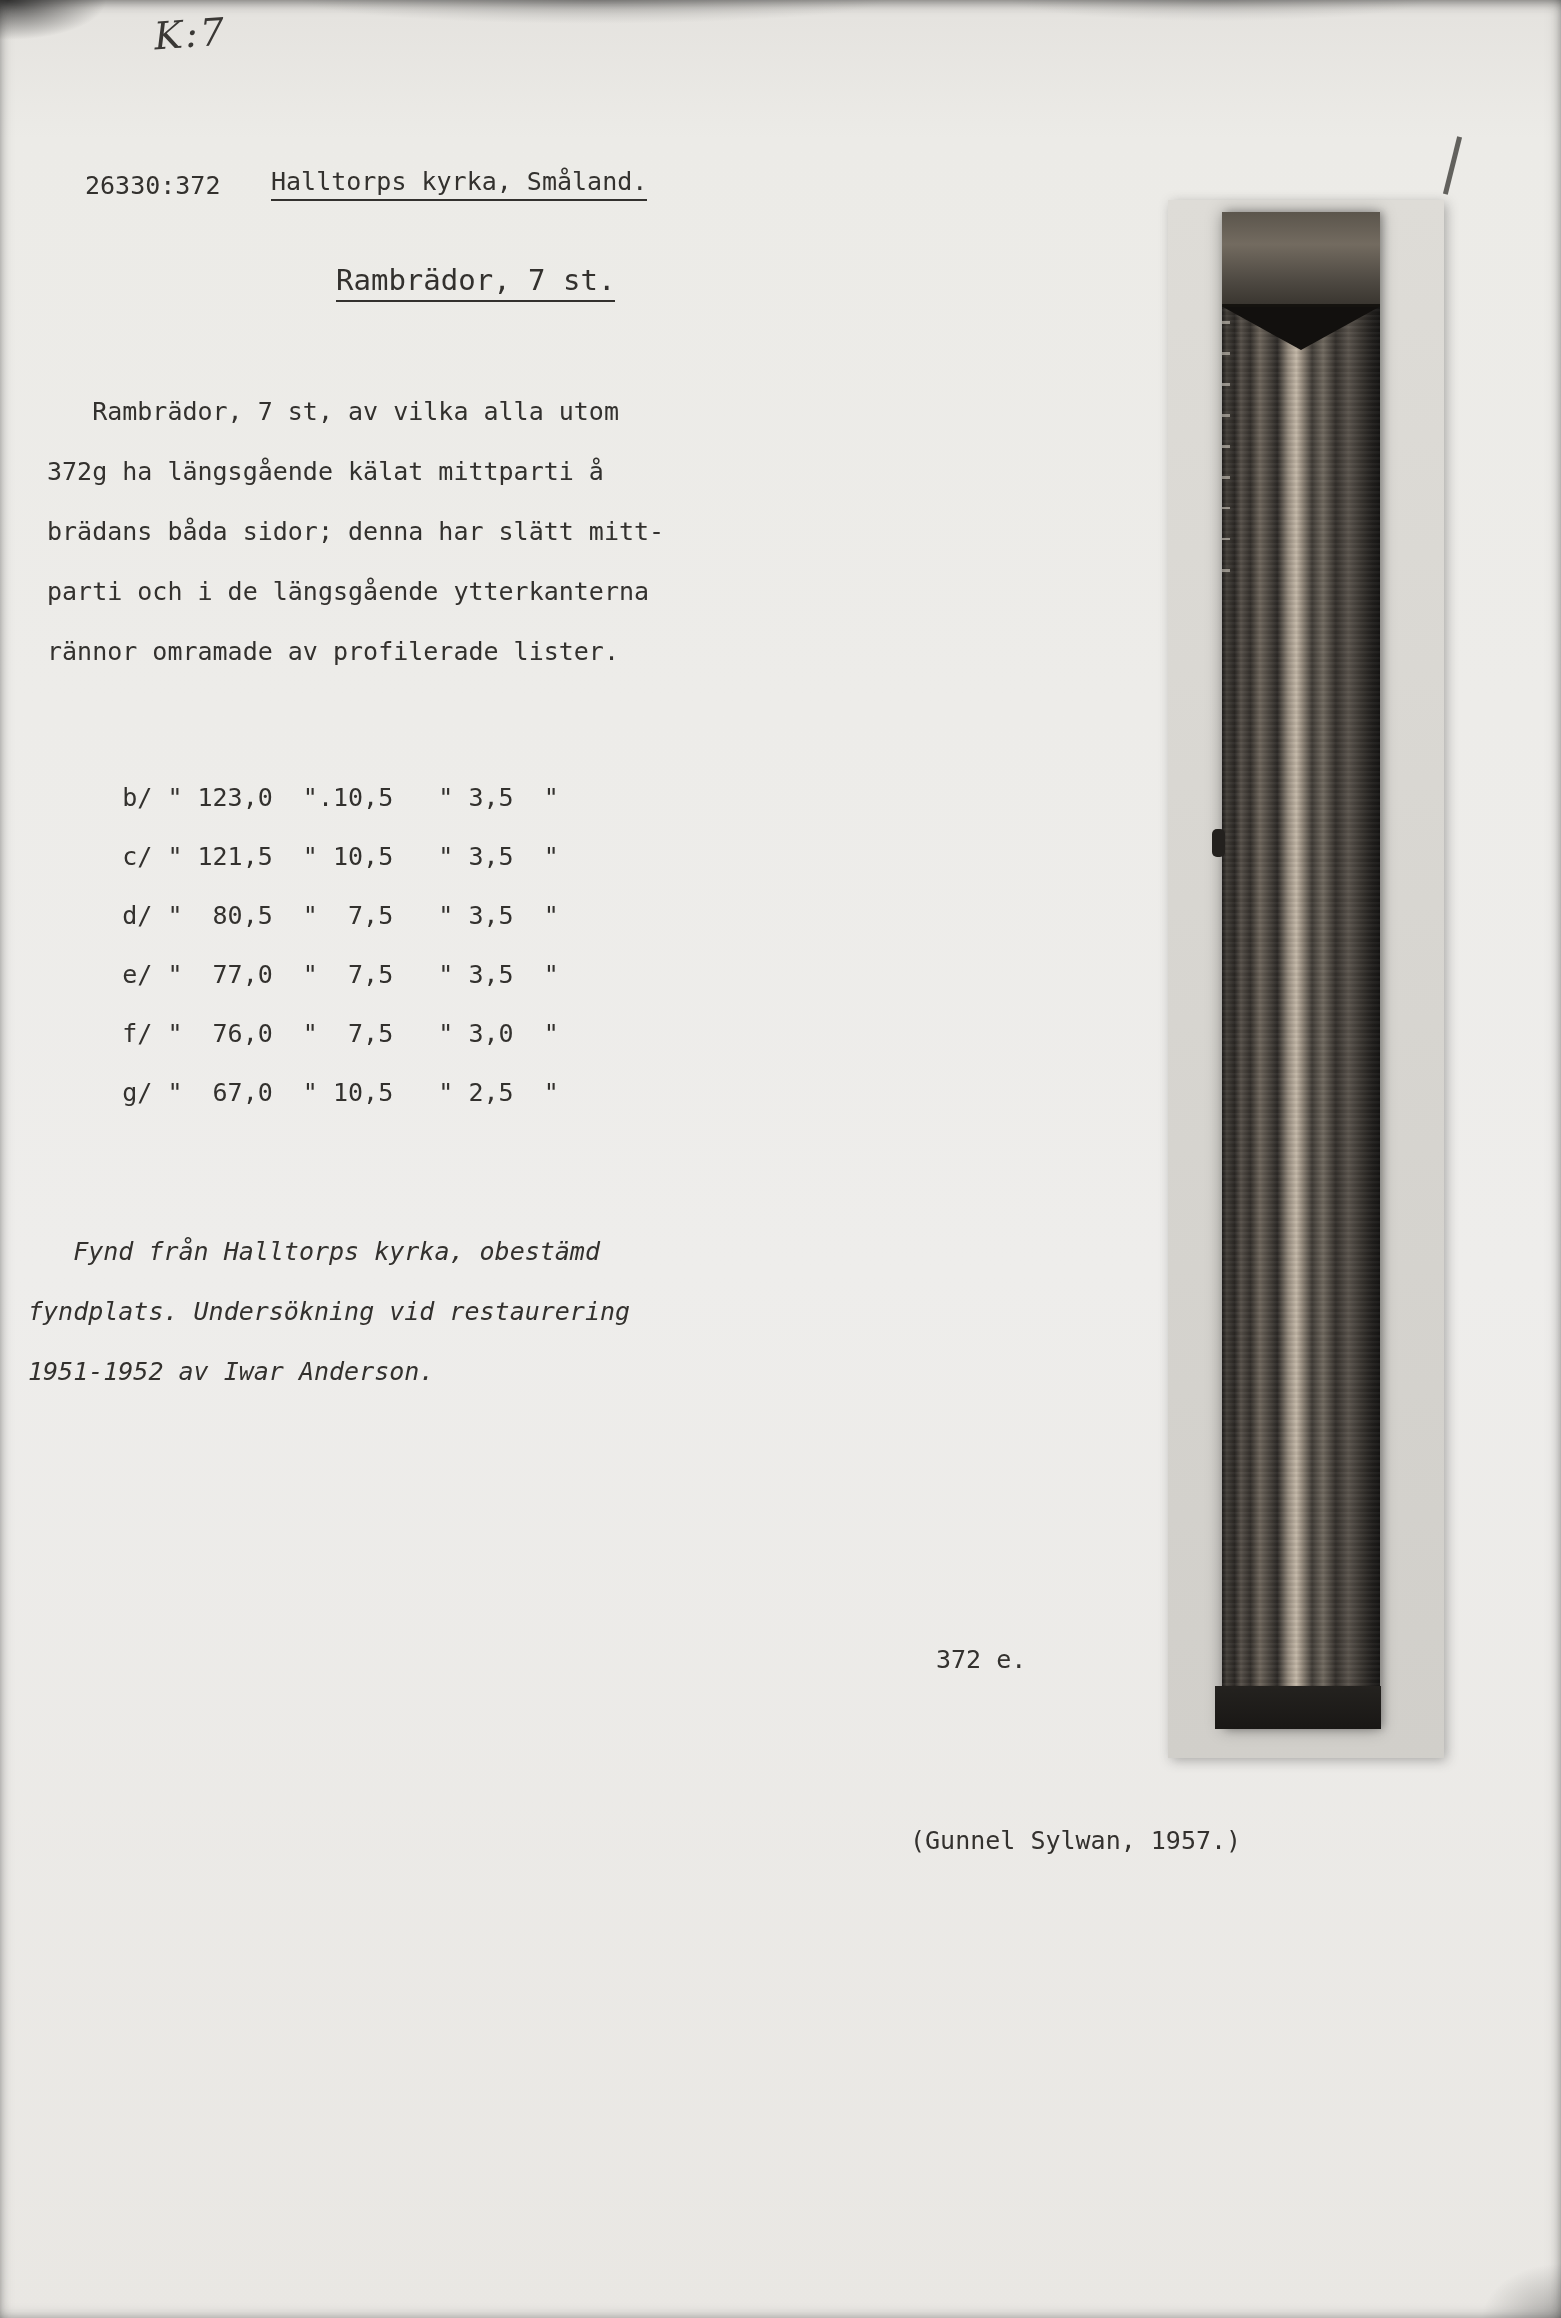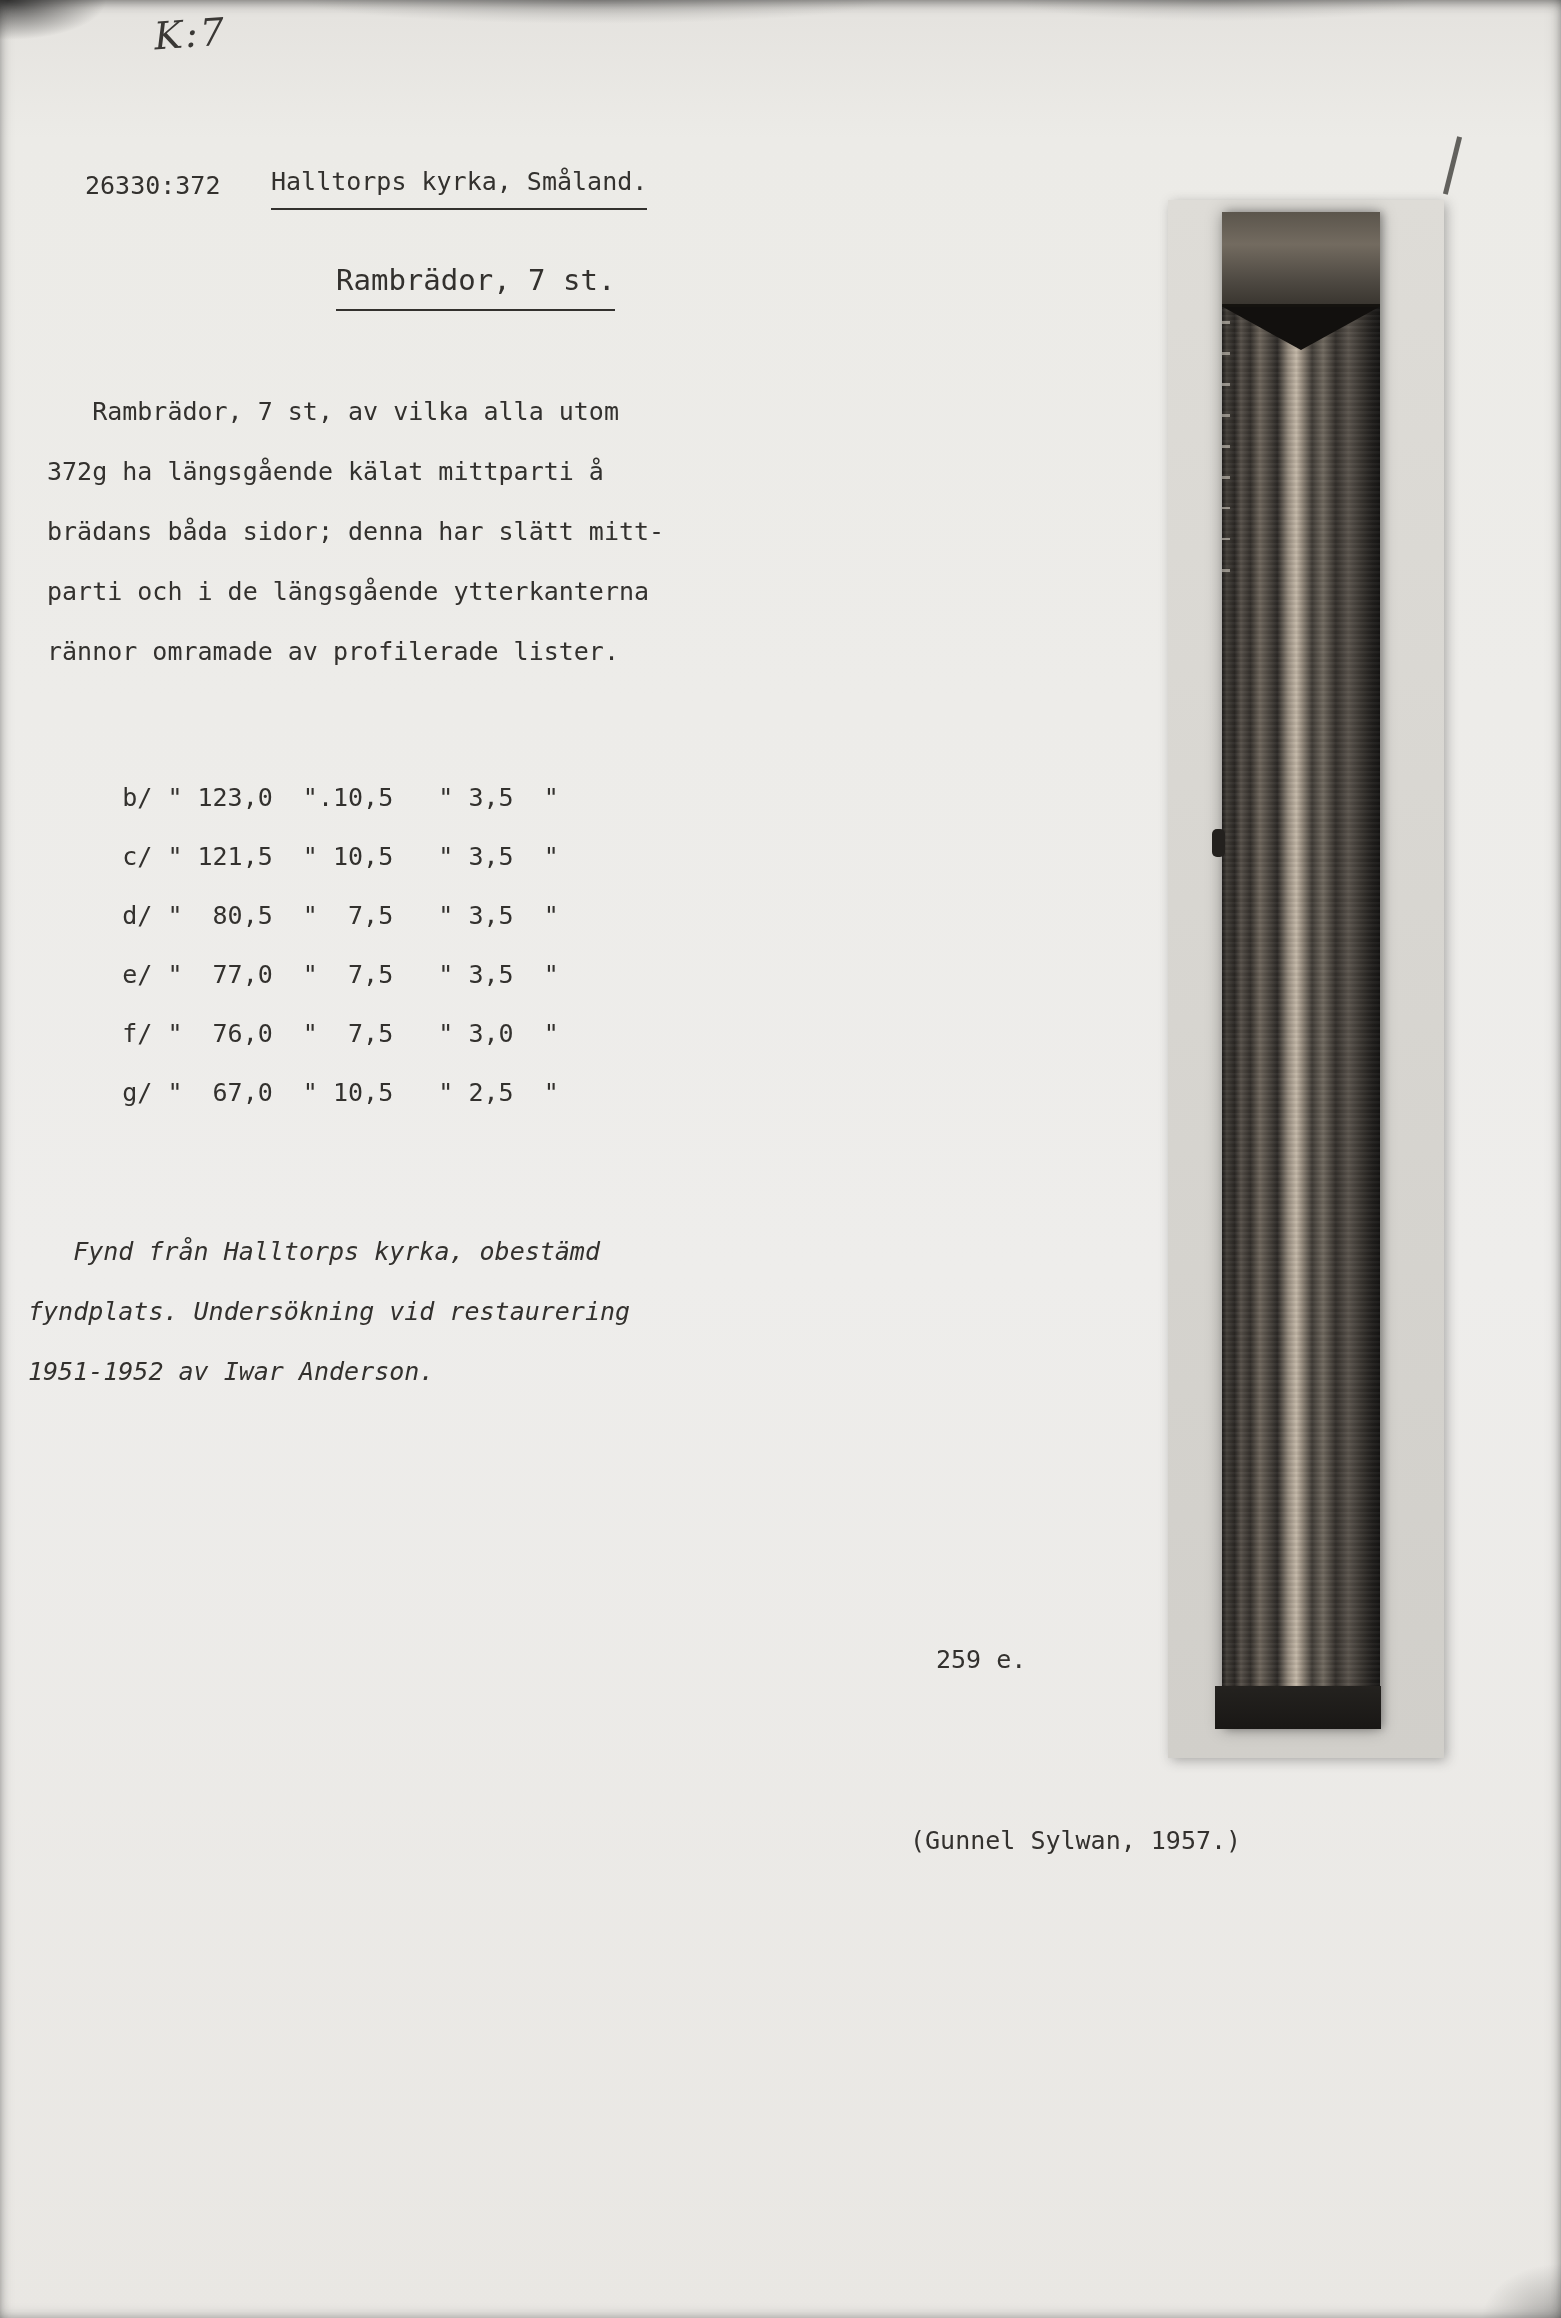--- a/index.html
+++ b/index.html
@@ -25,21 +25,21 @@
       inset -8.2px 0 18px -11.5px rgba(40,40,40,0.55),
       inset 8.2px 0 18px -13px rgba(40,40,40,0.35),
       inset 0 -8.2px 16.4px -10px rgba(40,40,40,0.45);
   }
   .tline {
     white-space: pre;
   }
   .u {
     display: inline-block;
     border-bottom: 2.5px solid #33312e;
-    padding-bottom: 12px;
+    padding-bottom: 3px;
   }
   .handwritten {
     position: absolute;
     left: 154px;
     top: 11.5px;
     font-family: "DejaVu Serif", "Liberation Serif", serif;
     font-style: italic;
     font-size: 38px;
     letter-spacing: 2.5px;
     color: #3a3835;
@@ -216,21 +216,21 @@
     <div class="tline">     f/ "  76,0  "  7,5   " 3,0  "</div>
     <div class="tline">     g/ "  67,0  " 10,5   " 2,5  "</div>
   </div>
 
   <div class="findnote">
     <div class="tline">   Fynd från Halltorps kyrka, obestämd</div>
     <div class="tline">fyndplats. Undersökning vid restaurering</div>
     <div class="tline">1951-1952 av Iwar Anderson.</div>
   </div>
 
-  <div class="caption">259 e.</div>
+  <div class="caption">372 e.</div>
 
   <div class="attrib">(Gunnel Sylwan, 1957.)</div>
 
   <div class="photo">
     <div class="board">
       <div class="board-top"></div>
       <div class="board-vee"></div>
       <div class="board-nub"></div>
       <div class="board-base"></div>
     </div>

